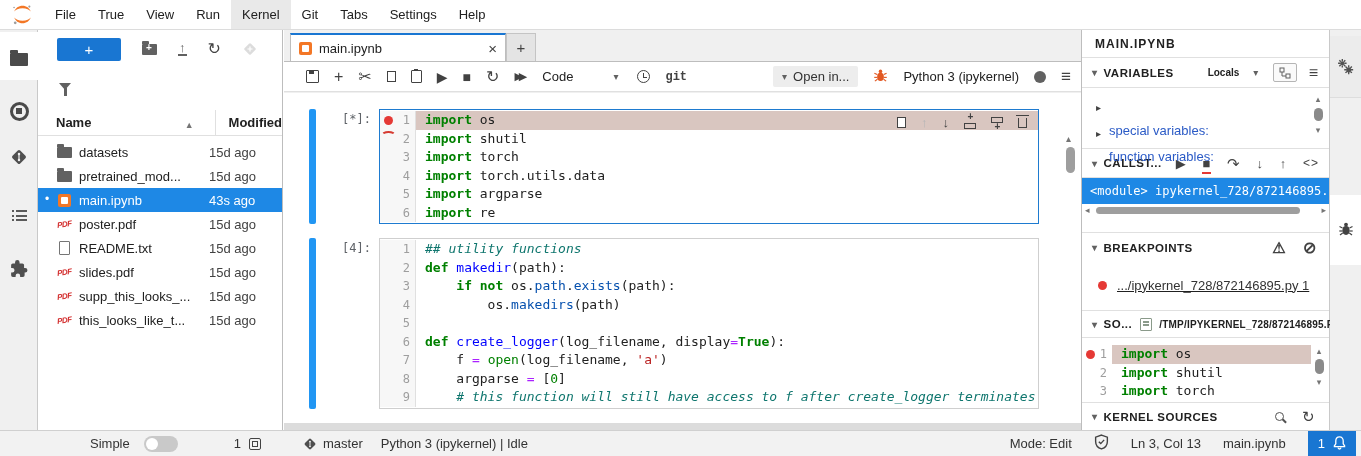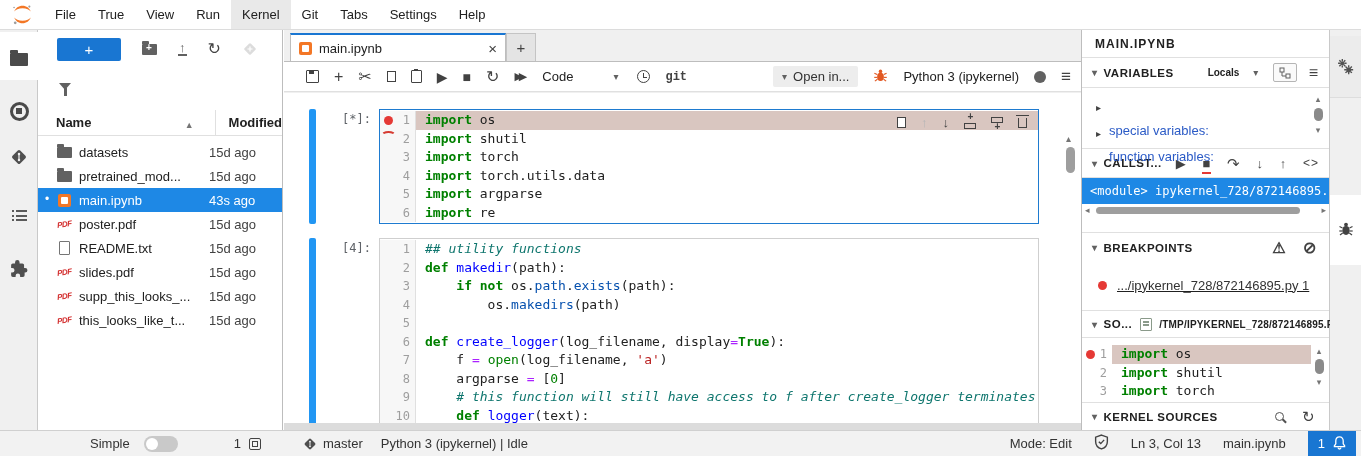--- a/index.html
+++ b/index.html
@@ -445,21 +445,20 @@
           <div id="c2-lines">
               <div class="cl"><span class="lncol">1</span><span class="codecol"><span class="tk-cm">## utility functions</span></span></div>
               <div class="cl"><span class="lncol">2</span><span class="codecol"><span class="tk-kw">def</span><span class="tk-pl"> </span><span class="tk-fn">makedir</span><span class="tk-pl">(path):</span></span></div>
               <div class="cl"><span class="lncol">3</span><span class="codecol"><span class="tk-pl">    </span><span class="tk-kw">if</span><span class="tk-pl"> </span><span class="tk-kw">not</span><span class="tk-pl"> os.</span><span class="tk-pr">path</span><span class="tk-pl">.</span><span class="tk-pr">exists</span><span class="tk-pl">(path):</span></span></div>
               <div class="cl"><span class="lncol">4</span><span class="codecol"><span class="tk-pl">        os.</span><span class="tk-pr">makedirs</span><span class="tk-pl">(path)</span></span></div>
               <div class="cl"><span class="lncol">5</span><span class="codecol"><span class="tk-pl"></span></span></div>
               <div class="cl"><span class="lncol">6</span><span class="codecol"><span class="tk-kw">def</span><span class="tk-pl"> </span><span class="tk-fn">create_logger</span><span class="tk-pl">(log_filename, display</span><span class="tk-op">=</span><span class="tk-kw">True</span><span class="tk-pl">):</span></span></div>
               <div class="cl"><span class="lncol">7</span><span class="codecol"><span class="tk-pl">    f </span><span class="tk-op">=</span><span class="tk-pl"> </span><span class="tk-bi">open</span><span class="tk-pl">(log_filename, </span><span class="tk-st">'a'</span><span class="tk-pl">)</span></span></div>
               <div class="cl"><span class="lncol">8</span><span class="codecol"><span class="tk-pl">    argparse </span><span class="tk-op">=</span><span class="tk-pl"> [</span><span class="tk-nu">0</span><span class="tk-pl">]</span></span></div>
               <div class="cl"><span class="lncol">9</span><span class="codecol"><span class="tk-cm">    # this function will still have access to f after create_logger terminates</span></span></div>
-              <div class="cl"><span class="lncol">10</span><span class="codecol"><span class="tk-pl">    </span><span class="tk-kw">def</span><span class="tk-pl"> </span><span class="tk-fn">logger</span><span class="tk-pl">(text):</span></span></div>
             </div>
         </div>
       </div>
     </div>
     <div class="vsb">
       <span class="sa" style="top:0">▴</span>
       <div class="thumb"></div>
 
     </div>
   </div>

